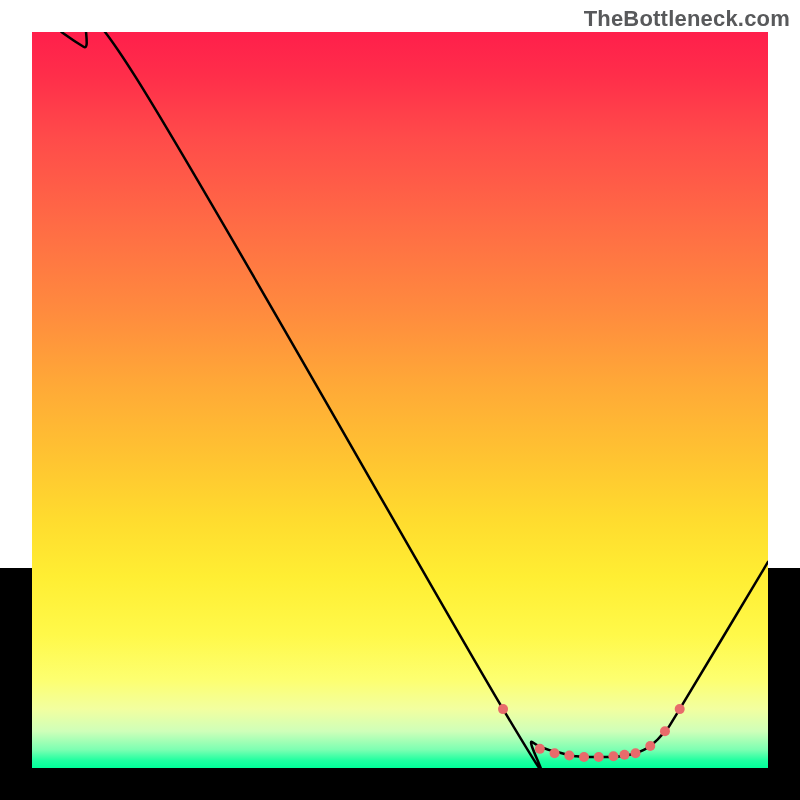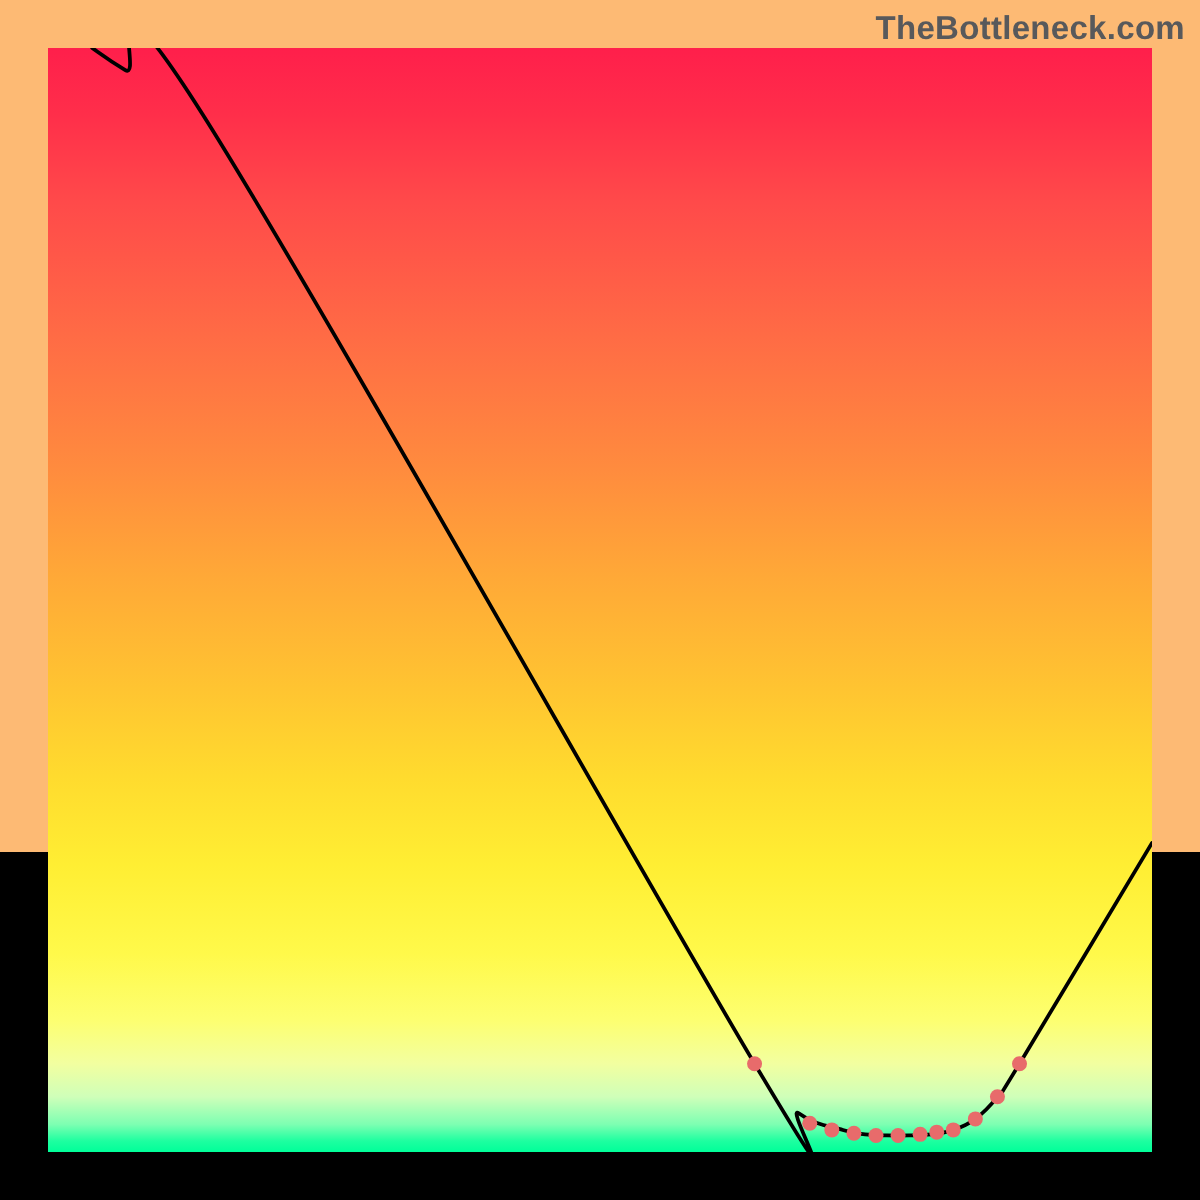--- a/index.html
+++ b/index.html
@@ -1,19 +1,19 @@
 <!DOCTYPE html>
 <html><head>
 <meta charset="utf-8">
 <style>
   * { margin: 0; padding: 0; box-sizing: border-box; }
   html, body { width: 800px; height: 800px; overflow: hidden; }
   body { background: #000; font-family: Arial, Helvetica, sans-serif; }
 
-  .stage { position: relative; width: 800px; height: 568px; background: #fdba74; }
+  .stage { position: relative; width: 800px; height: 568px; background: #ffffff; }
 
   
   .watermark {
     position: absolute;
     top: 6px;
     right: 10px;
     color: #58595b;
     font-size: 22px;
     font-weight: 600;
     letter-spacing: 0.2px;

